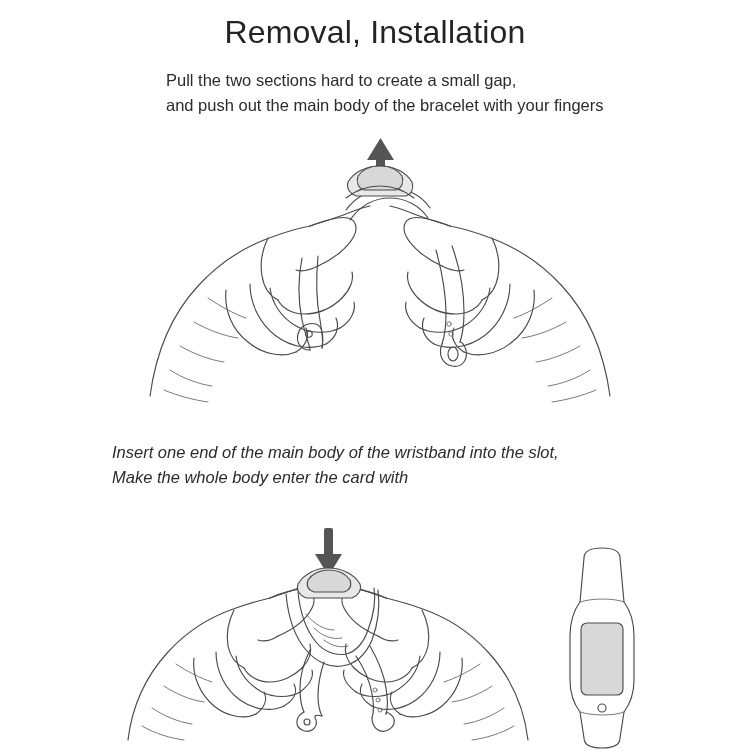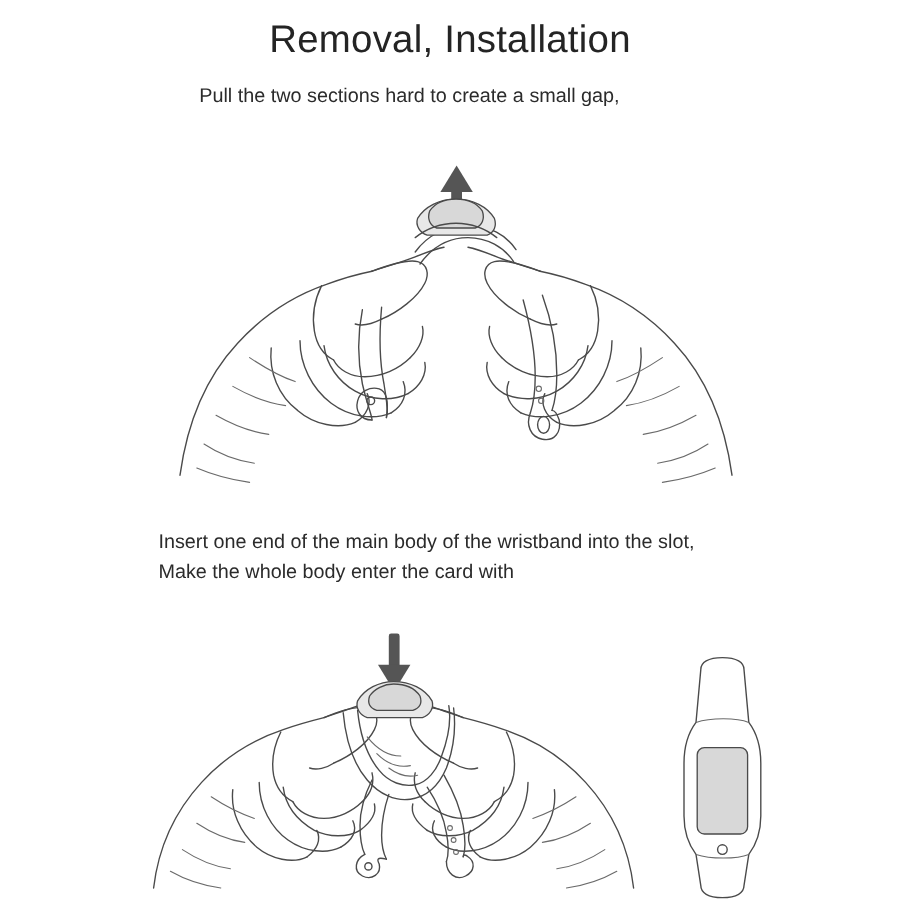--- a/index.html
+++ b/index.html
@@ -34,21 +34,21 @@
     color: #242424;
   }
   .instr {
     position: absolute;
     font-size: 16.5px;
     line-height: 25px;
     color: #2b2b2b;
     white-space: nowrap;
   }
   .instr-1 { top: 68px; left: 138px; margin-left: 28px; }
-  .instr-2 { top: 440px; left: 132px; }
+  .instr-2 { top: 440px; left: 112px; font-style: italic; }
   .instr-line { display: block; }
 
   .fig {
     position: absolute;
   }
   .fig-1 { top: 138px; left: 150px; width: 460px; height: 270px; }
   .fig-2 { top: 528px; left: 128px; width: 400px; height: 215px; }
   .fig-3 { top: 548px; left: 548px; width: 120px; height: 200px; }
 
   svg { display: block; overflow: visible; }
@@ -83,20 +83,21 @@
 </style>
 </head>
 <body>
 
 <div class="page">
 
   <div class="title">Removal, Installation</div>
 
   <div class="instr instr-1">
     <span class="instr-line">Pull the two sections hard to create a small gap,</span>
+    <span class="instr-line">and push out the main body of the bracelet with your fingers</span>
   </div>
 
   <div class="instr instr-2">
     <span class="instr-line">Insert one end of the main body of the wristband into the slot,</span>
     <span class="instr-line">Make the whole body enter the card with</span>
   </div>
 
   <div class="fig fig-1">
     <svg width="460" height="270" viewBox="0 0 460 270">
 

